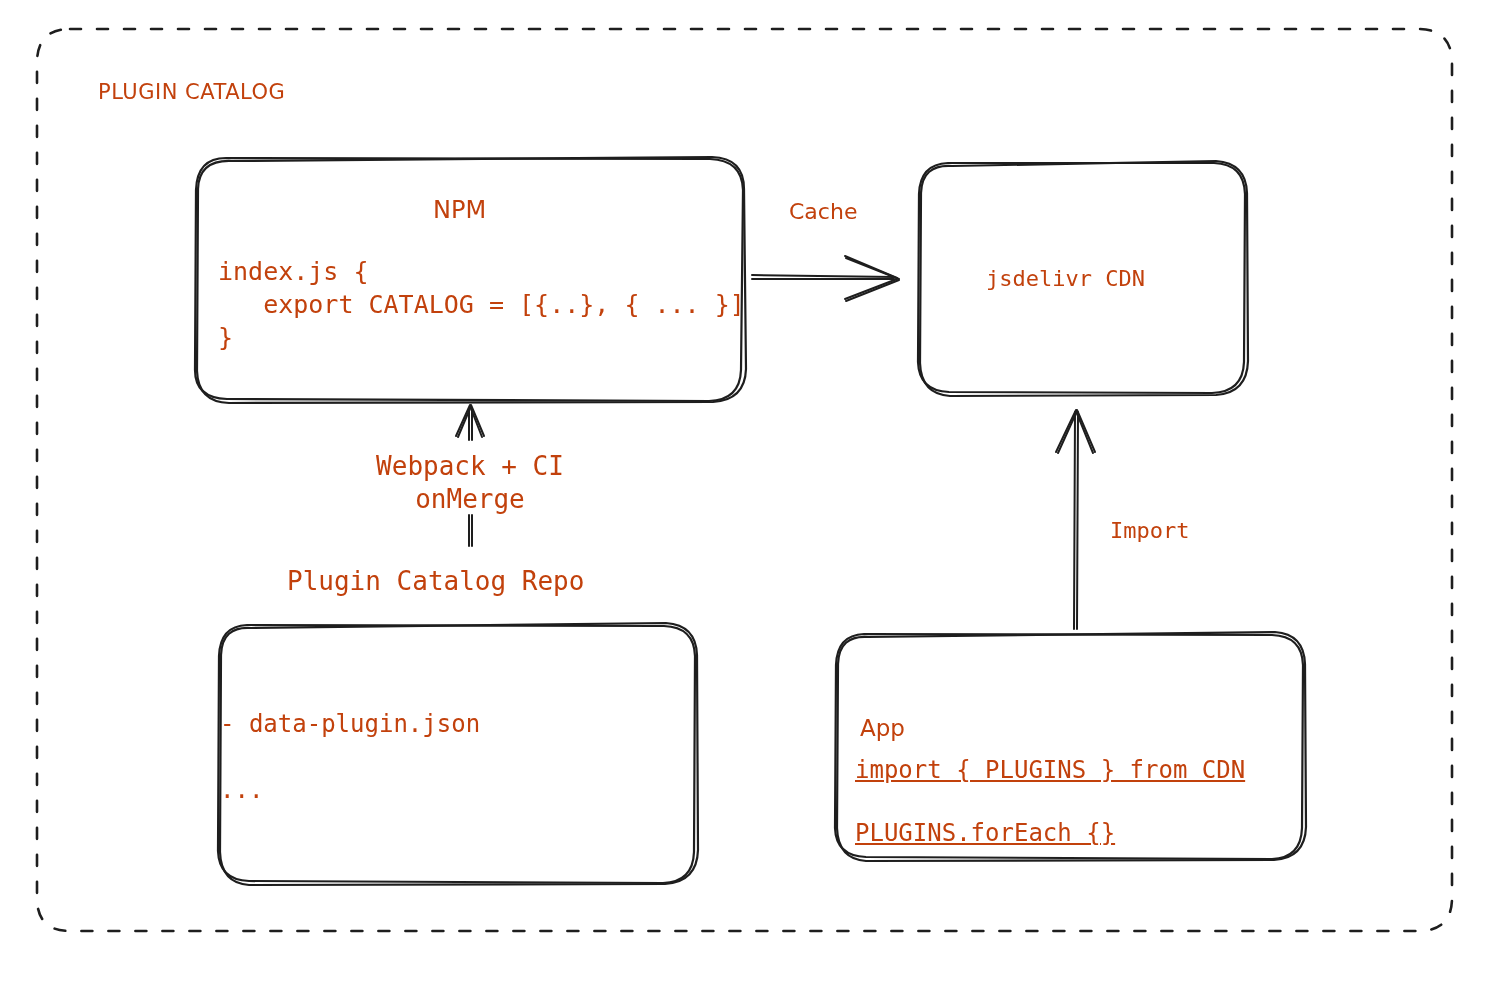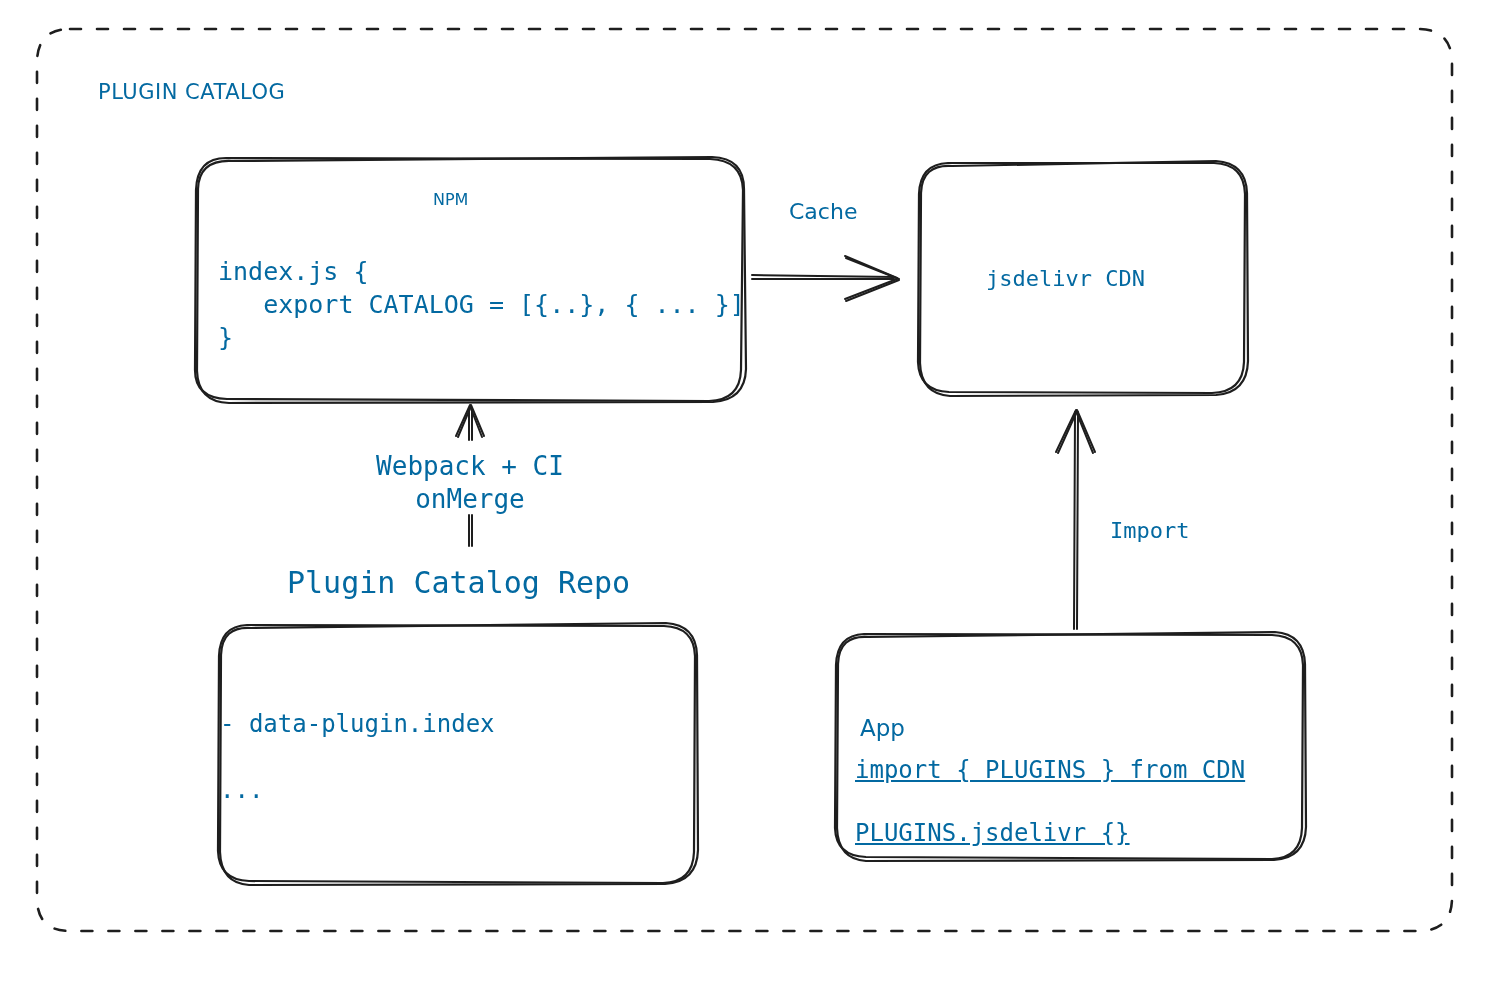--- a/index.html
+++ b/index.html
@@ -20,43 +20,43 @@
     position: absolute;
     left: 0;
     top: 0;
     width: 1506px;
     height: 1002px;
     pointer-events: none;
   }
   .lbl {
     position: absolute;
     white-space: pre;
-    color: #0369a1;
+    color: #c2410c;
     line-height: 1.0;
   }
   .mono {
     font-family: "DejaVu Sans Mono", "Liberation Mono", monospace;
   }
   .sans {
     font-family: "DejaVu Sans", "Liberation Sans", sans-serif;
   }
 
   
   #group-title {
     left: 98px;
     top: 82px;
     font-size: 21px;
     letter-spacing: 0.5px;
   }
 
   
   #npm-title {
     left: 433px;
-    top: 192px;
-    font-size: 16px;
+    top: 198px;
+    font-size: 24px;
   }
   #npm-code {
     left: 218px;
     top: 255px;
     font-size: 25px;
     line-height: 33px;
   }
 
   
   #cdn-title {
@@ -82,21 +82,21 @@
     font-size: 26px;
     line-height: 33px;
     text-align: center;
     width: 192px;
   }
 
   
   #repo-label {
     left: 287px;
     top: 568px;
-    font-size: 30px;
+    font-size: 26px;
   }
   #repo-list {
     left: 220px;
     top: 708px;
     font-size: 24px;
     line-height: 33px;
   }
 
   
   #app-title {
@@ -186,19 +186,19 @@
   <div class="lbl mono" id="cdn-title">jsdelivr CDN</div>
 
   <div class="lbl sans" id="cache-label">Cache</div>
 
   <div class="lbl mono" id="webpack-label"><span>Webpack + CI</span><br><span>onMerge</span></div>
 
   <div class="lbl mono" id="import-label">Import</div>
 
   <div class="lbl mono" id="repo-label">Plugin Catalog Repo</div>
 
-  <div class="lbl mono" id="repo-list"><span>- data-plugin.index</span><br><br><span>...</span></div>
+  <div class="lbl mono" id="repo-list"><span>- data-plugin.json</span><br><br><span>...</span></div>
 
   <div class="lbl sans" id="app-title">App</div>
 
-  <div class="lbl mono" id="app-code"><span>import { PLUGINS } from CDN</span><br><span>PLUGINS.jsdelivr {}</span></div>
+  <div class="lbl mono" id="app-code"><span>import { PLUGINS } from CDN</span><br><span>PLUGINS.forEach {}</span></div>
 
 </div>
 
 </body></html>

